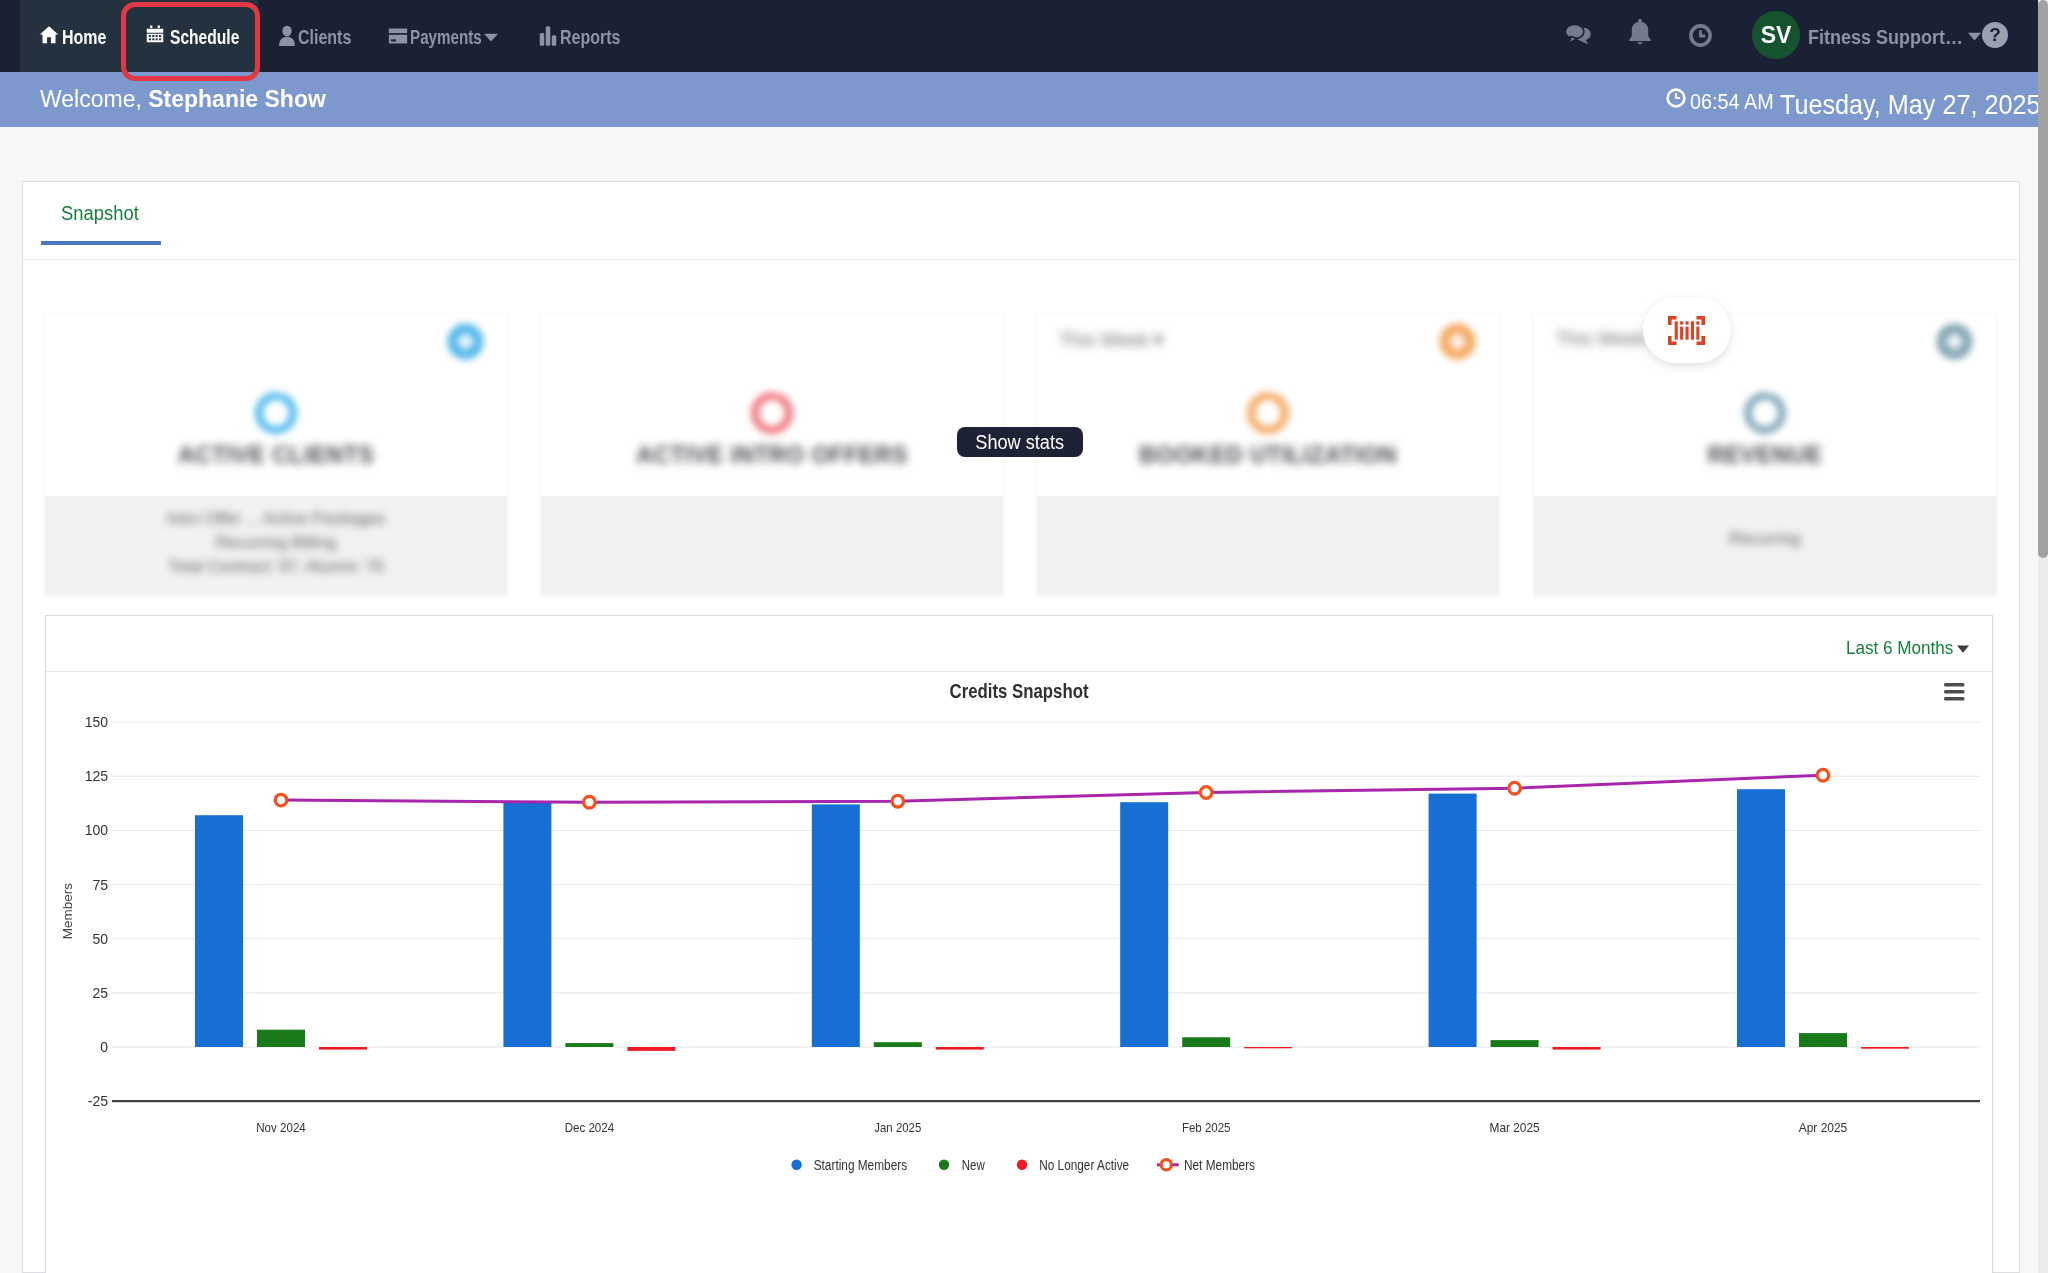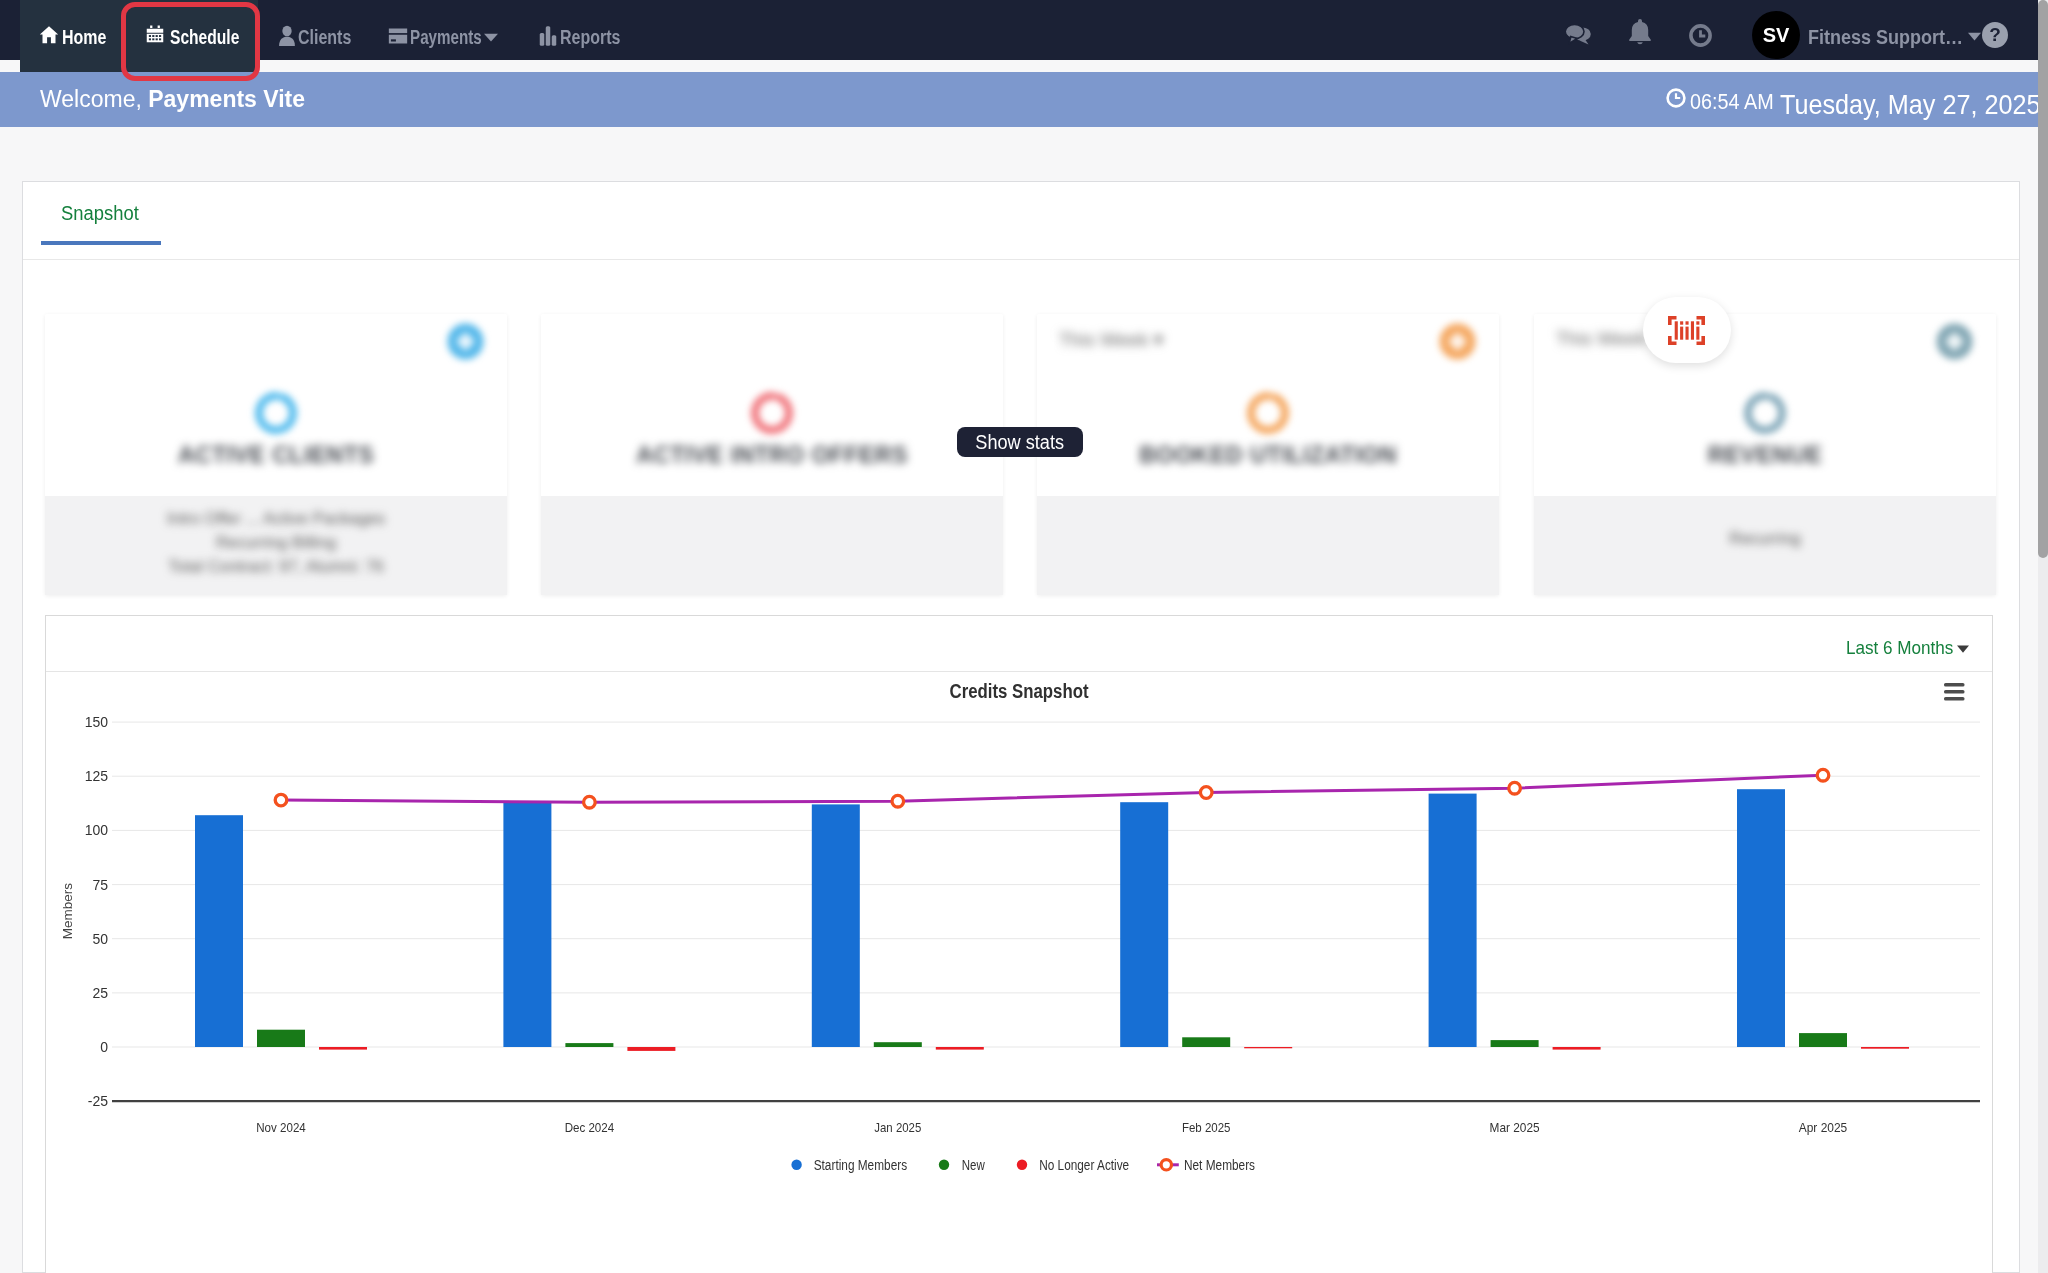--- a/index.html
+++ b/index.html
@@ -2,21 +2,21 @@
 <html><head>
 <meta charset="utf-8">
 <style>
   * { margin:0; padding:0; box-sizing:border-box; }
   html,body { width:2048px; height:1273px; overflow:hidden; }
   body { background:#f7f7f8; font-family:"Liberation Sans", sans-serif; position:relative; }
   .abs { position:absolute; }
   .sx { display:inline-block; transform-origin:0 50%; white-space:nowrap; }
 
   
-  #nav { position:absolute; left:0; top:0; width:2048px; height:60px; background:#1b2135; }
+  #nav { position:absolute; left:0; top:0; width:2048px; height:72px; background:#1b2135; }
   .navcell { position:absolute; top:0; height:72px; background:#24313f; }
   .navtxt { position:absolute; top:26px; font-size:20px; font-weight:bold; color:#8d93a4; }
   .navtxt.w { color:#fff; }
 
   
   #wbar { position:absolute; left:0; top:72px; width:2048px; height:55px; background:#7d98cd; color:#fff; }
 
   
   #panel { position:absolute; left:22px; top:181px; width:1998px; height:1092px;
            background:#fff; border:1px solid #dcdde0; }
@@ -98,32 +98,32 @@
     </g>
   </svg>
   <svg class="abs" style="left:1628px; top:19px;" width="24" height="27" viewBox="0 0 24 27" fill="#757b8c">
     <path d="M12 0 a2 2 0 0 1 2 2 v1.1 a8.2 8.2 0 0 1 6.2 8 v5.9 l2.6 3.8 a0.7 0.7 0 0 1 -0.6 1.1 H1.8 a0.7 0.7 0 0 1 -0.6 -1.1 l2.6 -3.8 v-5.9 a8.2 8.2 0 0 1 6.2 -8 V2 A2 2 0 0 1 12 0 Z"></path>
     <path d="M9.2 23.2 a2.9 2.9 0 0 0 5.6 0 Z"></path>
   </svg>
   <svg class="abs" style="left:1689px; top:24px;" width="23" height="23" viewBox="0 0 23 23">
     <circle cx="11.5" cy="11.5" r="9.6" fill="none" stroke="#757b8c" stroke-width="3.6"></circle>
     <path d="M11.5 6.2 v5.8 h4.8" fill="none" stroke="#757b8c" stroke-width="2.8"></path>
   </svg>
-  <div class="abs" style="left:1752px; top:11px; width:48px; height:48px; border-radius:50%; background:#000000; color:#fff; font-size:20px; font-weight:bold; display:flex; align-items:center; justify-content:center;">SV</div>
+  <div class="abs" style="left:1752px; top:11px; width:48px; height:48px; border-radius:50%; background:#14532d; color:#fff; font-size:23px; font-weight:bold; display:flex; align-items:center; justify-content:center;">SV</div>
   <div class="navtxt" style="left:1808px;"><span class="sx" style="transform:scaleX(0.90);">Fitness Support…</span></div>
   <svg class="abs" style="left:1968px; top:32px;" width="13" height="9" viewBox="0 0 13 9" fill="#8d93a4">
       <path d="M0 0.8 h13 L6.5 8.5 Z"></path>
     </svg>
   <div class="abs" style="left:1982px; top:22px; width:26px; height:26px; border-radius:50%; background:#9aa0ae; color:#1b2135; font-size:19px; font-weight:bold; display:flex; align-items:center; justify-content:center;">?</div>
 </div>
 
 <div class="abs" style="left:121px; top:2px; width:139px; height:79px; border:5px solid #e23744; border-radius:14px; z-index:50;"></div>
 
 <div id="wbar">
-  <div class="abs" style="left:40px; top:14px; font-size:23px;">Welcome, <b>Payments Vite</b></div>
+  <div class="abs" style="left:40px; top:14px; font-size:23px;">Welcome, <b>Stephanie Show</b></div>
   <svg class="abs" style="left:1666px; top:89px;" width="0" height="0"></svg>
   <svg class="abs" style="left:1666px; top:16px;" width="20" height="20" viewBox="0 0 20 20">
     <circle cx="10" cy="10" r="8.4" fill="none" stroke="#fff" stroke-width="2.6"></circle>
     <path d="M10 5.2 v4.8 h4.2" fill="none" stroke="#fff" stroke-width="2.2"></path>
   </svg>
   <div class="abs" style="left:1690px; top:17px; font-size:22px; font-weight:normal;"><span class="sx" style="transform:scaleX(0.90);">06:54 AM</span></div>
   <div class="abs" style="left:1780px; top:17px; font-size:28px;"><span class="sx" style="transform:scaleX(0.90);">Tuesday, May 27, 2025</span></div>
 </div>
 
 <div id="panel"></div>

